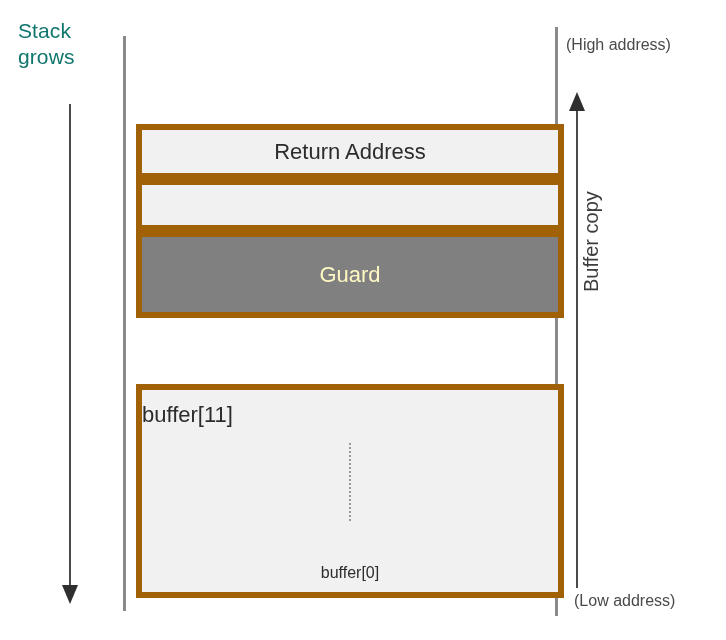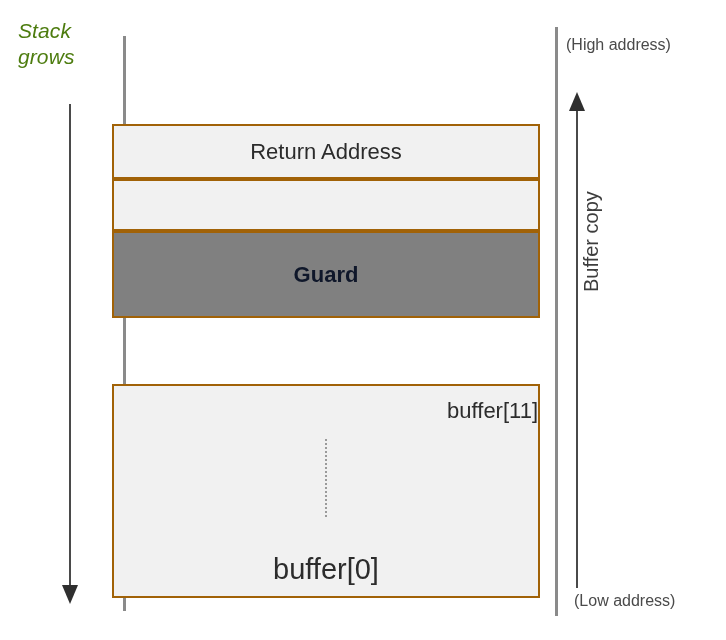--- a/index.html
+++ b/index.html
@@ -20,23 +20,22 @@
   }
 
   
   .stack-grows-label {
     position: absolute;
     left: 18px;
     top: 18px;
     width: 100px;
     font-size: 21px;
     line-height: 26px;
-    color: #4d7c0f;
+    color: #0f766e;
     letter-spacing: 0.1px;
-    font-style: italic;
   }
 
   
   .rail {
     position: absolute;
     width: 3px;
     background: #8a8a8a;
   }
   .rail-left  { left: 123px; top: 36px;  height: 575px; }
   .rail-right { left: 555px; top: 27px;  height: 589px; }
@@ -88,63 +87,63 @@
     font-size: 20px;
     color: #3d3d3d;
     white-space: nowrap;
     transform: translate(0, -50%) rotate(-90deg);
     transform-origin: left center;
   }
 
   
   .block {
     position: absolute;
-    left: 112px;
+    left: 136px;
     width: 428px;
     box-sizing: border-box;
-    border: 2px solid #a16207;
+    border: 6px solid #a16207;
     display: flex;
     align-items: center;
     justify-content: center;
     font-size: 22px;
     color: #2c2c2c;
   }
   .block-light { background: #f1f1f1; }
   .block-guard {
     background: #808080;
-    color: #0f172a;
-    font-weight: bold;
+    color: #fef9c3;
+    font-weight: normal;
   }
 
   .block-return  { top: 124px; height: 55px; }
   .block-pad     { top: 179px; height: 52px; }
   .block-guardbx { top: 231px; height: 87px; }
   .block-buffer  {
     top: 384px;
     height: 214px;
     display: block;
     position: absolute;
   }
 
   .buffer-top-text {
     position: absolute;
     top: 12px;
     left: 0;
     width: 100%;
-    text-align: right;
+    text-align: left;
     font-size: 22px;
     color: #2c2c2c;
   }
   .buffer-bottom-text {
     position: absolute;
     bottom: 10px;
     left: 0;
     width: 100%;
     text-align: center;
-    font-size: 29px;
+    font-size: 16px;
     color: #2c2c2c;
   }
   .buffer-ellipsis {
     position: absolute;
     left: 50%;
     top: 53px;
     width: 0;
     height: 78px;
     border-left: 2px dotted #9a9a9a;
     transform: translateX(-1px);

